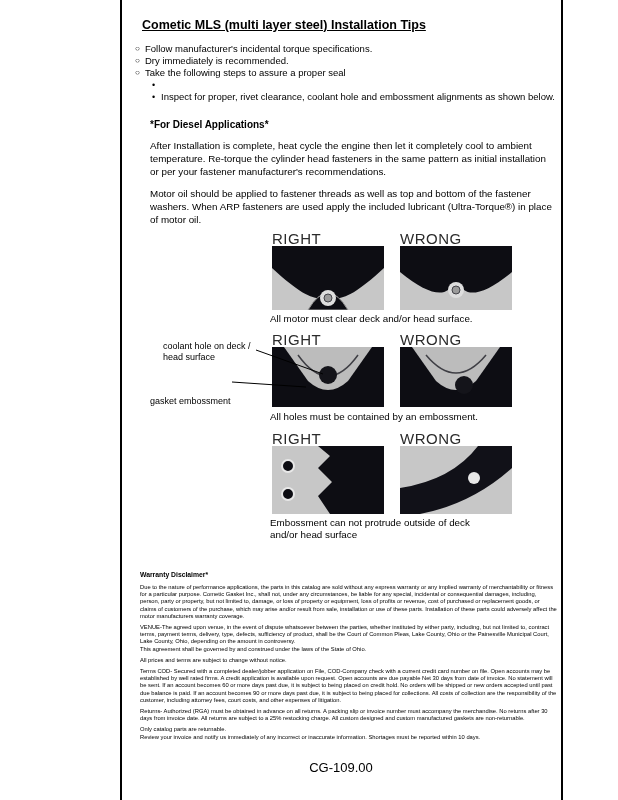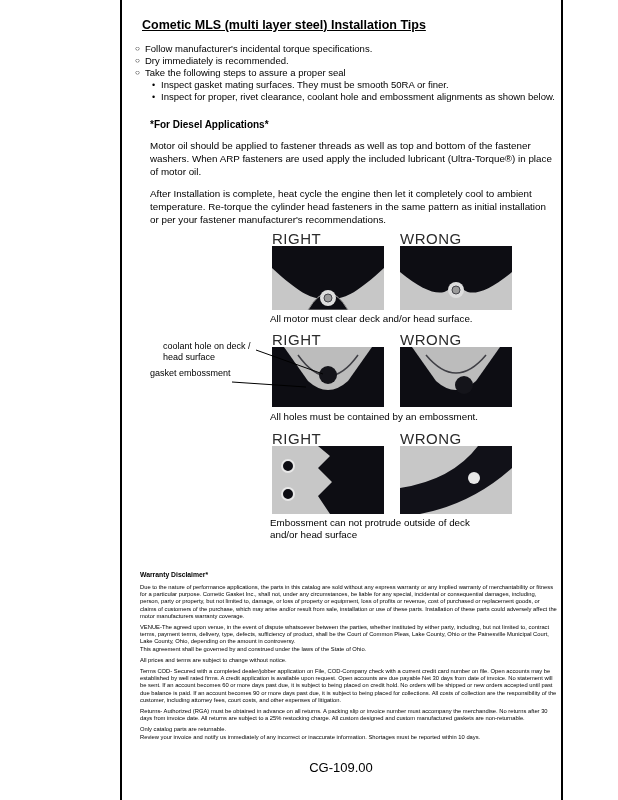--- a/index.html
+++ b/index.html
@@ -26,21 +26,21 @@
   .fig-img { position:absolute; width:112px; display:block; }
   .col-l { left:240px; } .col-r { left:368px; }
   .r1-lbl { top:230px; } .r1-img { top:246px; }
   .r2-lbl { top:331px; } .r2-img { top:347px; }
   .r3-lbl { top:430px; } .r3-img { top:446px; }
   .fig-caption { position:absolute; left:238px; font-size:9.8px; white-space:pre-line; line-height:11.5px; }
   .cap1 { top:313px; } .cap2 { top:411px; } .cap3 { top:517px; }
 
   .annotation { position:absolute; font-size:9px; line-height:10.5px; }
   .ann-coolant { left:131px; top:341px; width:92px; }
-  .ann-emboss { left:118px; top:368px; }
+  .ann-emboss { left:118px; top:396px; }
   .overlay { position:absolute; left:0; top:0; width:618px; height:800px; pointer-events:none; }
 
   .warranty { position:absolute; left:108px; top:571px; width:417px; }
   .warranty h3 { font-size:6.8px; margin-bottom:6px; }
   .warranty p { font-size:5.8px; line-height:7.2px; margin-bottom:4px; white-space:pre-line; }
 
   .footer { position:absolute; left:88px; top:760px; width:442px; text-align:center; font-size:13px; }
 </style>
 </head>
 <body>
@@ -60,32 +60,31 @@
     <div class="tip">
         <span class="mk">○</span>
         <span>Dry immediately is recommended.</span>
       </div>
     <div class="tip">
         <span class="mk">○</span>
         <span>Take the following steps to assure a proper seal</span>
       </div>
     <div class="tip sub">
         <span class="mk">•</span>
-        <span>Inspect gasket mating surfaces.  They must be smooth 50RA or finer.</span>
       </div>
     <div class="tip sub">
         <span class="mk">•</span>
         <span>Inspect for proper, rivet clearance, coolant hole and embossment alignments as shown below.</span>
       </div>
   </div>
 
   <div class="diesel">
     <h2>*For Diesel Applications*</h2>
+    <p>After Installation is complete, heat cycle the engine then let it completely cool to ambient temperature. Re-torque the cylinder head fasteners in the same pattern as initial installation or per your fastener manufacturer's recommendations.</p>
     <p>Motor oil should be applied to fastener threads as well as top and bottom of the fastener washers. When ARP fasteners are used apply the included lubricant (Ultra-Torque®) in place of motor oil.</p>
-    <p>After Installation is complete, heat cycle the engine then let it completely cool to ambient temperature. Re-torque the cylinder head fasteners in the same pattern as initial installation or per your fastener manufacturer's recommendations.</p>
   </div>
 
   <div class="fig-label col-l r1-lbl">RIGHT</div>
   <div class="fig-label col-r r1-lbl">WRONG</div>
   <svg class="fig-img col-l r1-img" width="112" height="64" viewBox="0 0 112 64">
     <rect width="112" height="64" fill="#0d0d13"></rect>
     <path d="M0,22 C26,46 38,52 50,53 L62,53 C74,52 86,46 112,22 L112,64 L0,64 Z" fill="#c7c7c7"></path>
     <path d="M36,64 Q56,30 76,64 Z" fill="#0d0d13" stroke="#9a9a9a" stroke-width="1"></path>
     <circle cx="56" cy="52" r="8" fill="#dedede"></circle>
     <circle cx="56" cy="52" r="4" fill="#9b9b9b" stroke="#44444a" stroke-width="1"></circle>

